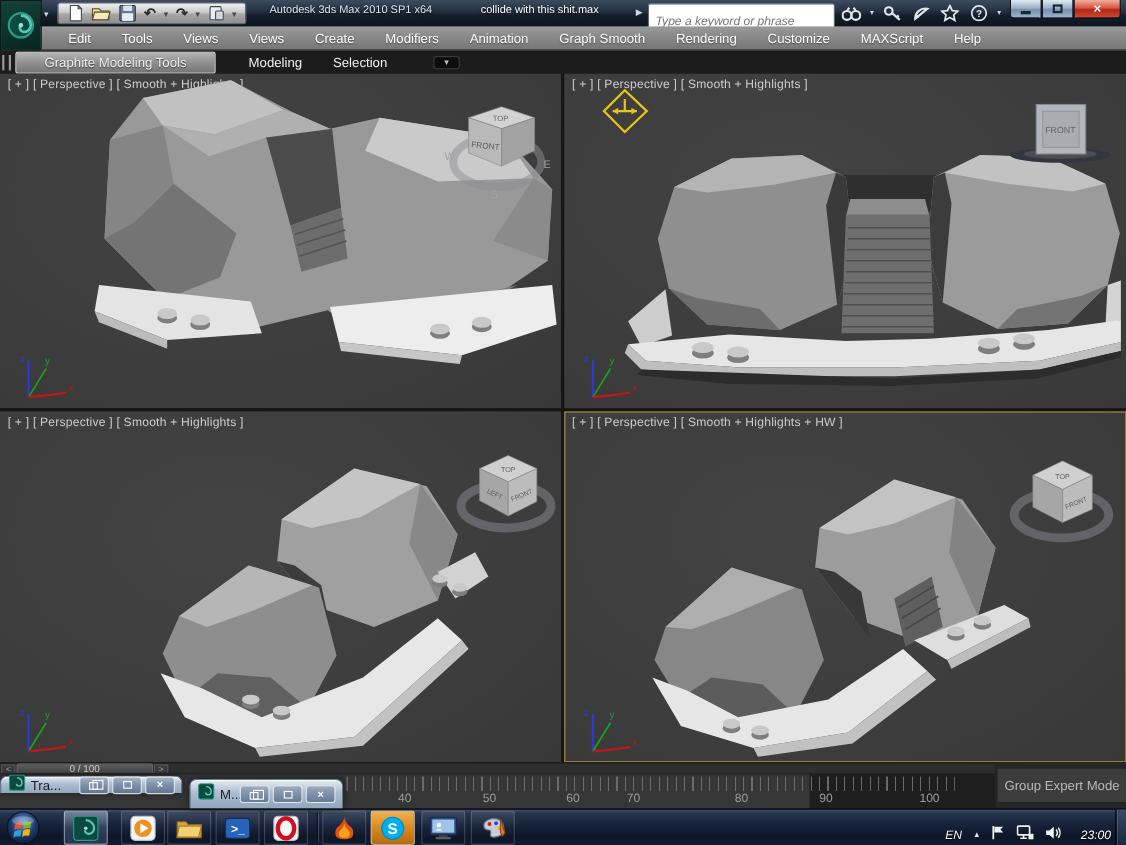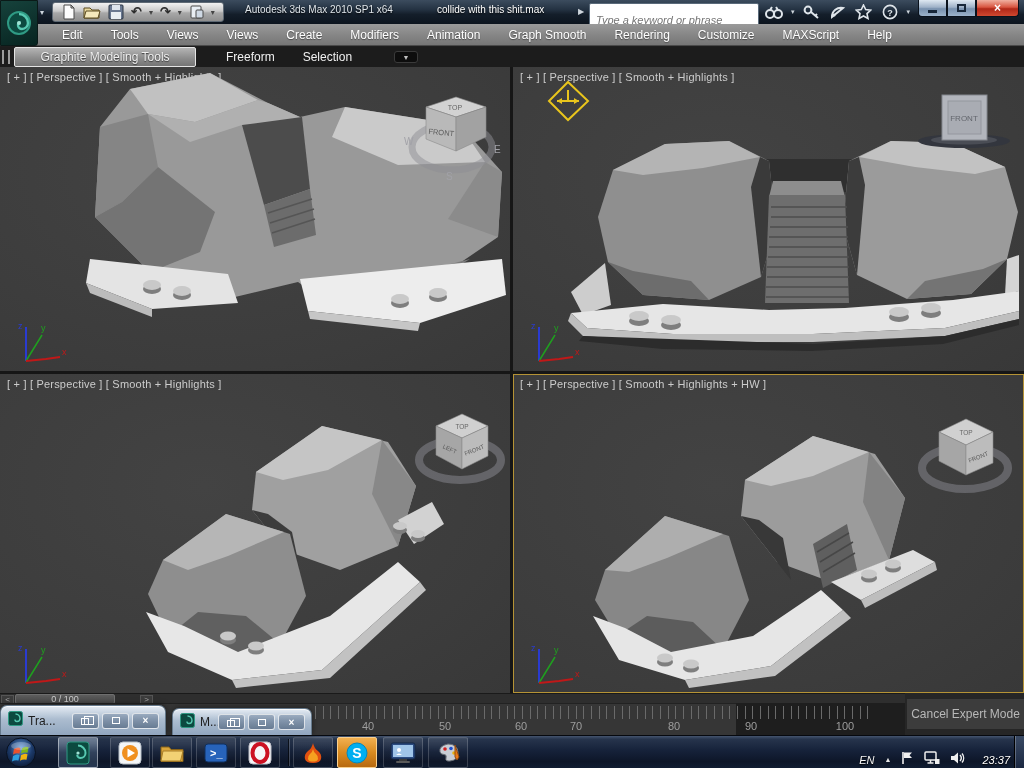--- a/index.html
+++ b/index.html
@@ -83,39 +83,39 @@
   .axis-svg { position:absolute; left:12px; bottom:4px; z-index:3; }
 
   
   .timeslider { position:absolute; left:0; top:693px; width:905px; height:10px;
     background:#2e2e2e; border-top:1px solid #1a1a1a; }
   .ts-btn { position:absolute; top:1px; width:13px; height:9px; background:#3c3c3c;
     color:#aaaaaa; font-size:8px; line-height:8px; text-align:center;
     border:1px solid #555; }
   .ts-prev { left:1px; }
   .ts-next { left:140px; }
-  .ts-thumb { position:absolute; left:15px; top:0; width:100px; height:10px;
+  .ts-thumb { position:absolute; left:15px; top:0; width:124px; height:10px;
     background:linear-gradient(180deg,#5c5c5c,#474747); border:1px solid #6e6e6e;
     border-radius:2px; color:#cccccc; font-size:9px; line-height:9px;
     text-align:center; }
   .trackbar { position:absolute; left:0; top:703px; width:736px; height:32px;
     background:#363636; border-top:1px solid #222; }
   .ticks { position:absolute; left:315px; top:2px; width:553px; height:13px;
     background:repeating-linear-gradient(90deg,#6a6a6a 0,#6a6a6a 1px,
       transparent 1px,transparent 7.67px); }
   .tb-num { position:absolute; top:16px; transform:translateX(-50%);
     font-size:11px; color:#9d9d9d; }
   .expertzone { position:absolute; left:905px; top:693px; width:119px; height:42px;
     background:#262626; }
   .expert-btn { position:absolute; left:2px; top:6px; width:117px; height:30px;
     background:#3c3c3c; color:#b8b8b8; font-size:12px; display:flex;
     align-items:center; justify-content:center; }
 
   
-  .fwin { position:absolute; height:30px; border:1px solid #65798c;
+  .fwin { position:absolute; height:16px; border:1px solid #65798c;
     border-bottom:none; border-radius:7px 7px 0 0;
     background:linear-gradient(180deg,rgba(235,242,250,0.97),rgba(178,196,216,0.95) 45%,rgba(150,172,198,0.95));
     box-shadow:inset 0 1px 0 rgba(255,255,255,0.85), 0 0 6px rgba(0,0,0,0.5);
     display:flex; align-items:center; z-index:20; }
   .fwin1 { left:0px; top:705px; width:166px; }
   .fwin2 { left:172px; top:708px; width:140px; height:27px; }
   .fwin .ficon { margin:0 5px 0 7px; }
   .fwin .ftitle { font-size:12px; color:#1d1d1d; flex:1; white-space:nowrap;
     overflow:hidden; }
   .fbtns { display:flex; gap:3px; margin-right:6px; }
@@ -265,21 +265,21 @@
     <span class="mi">Graph Smooth</span>
     <span class="mi">Rendering</span>
     <span class="mi">Customize</span>
     <span class="mi">MAXScript</span>
     <span class="mi">Help</span>
   </div>
 
   <div class="ribbonrow">
     <div class="rib-handle"></div>
     <div class="ribtab active">Graphite Modeling Tools</div>
-    <div class="ribtab">Freeform</div>
+    <div class="ribtab">Modeling</div>
     <div class="ribtab">Selection</div>
     <div class="rib-drop">▼</div>
   </div>
 
   <div class="viewports">
 
     <div class="vp tl">
       <span class="vp-label">[ + ] [ Perspective ] [ Smooth + Highlights ]</span>
       <svg class="scene" width="510" height="304">
         <polygon fill="#999999" points="95,150 100,60 130,22 210,6 268,36 300,50 345,40 460,58 502,105 498,170 432,215 330,238 298,215 235,230 150,205"></polygon>
@@ -472,21 +472,21 @@
     <div class="ticks"></div>
     <span class="tb-num" style="left:368px">40</span>
     <span class="tb-num" style="left:445px">50</span>
     <span class="tb-num" style="left:521px">60</span>
     <span class="tb-num" style="left:576px">70</span>
     <span class="tb-num" style="left:674px">80</span>
     <span class="tb-num" style="left:751px">90</span>
     <span class="tb-num" style="left:845px">100</span>
   </div>
   <div class="expertzone">
-    <div class="expert-btn">Cancel Expert Mode</div>
+    <div class="expert-btn">Group Expert Mode</div>
   </div>
 
   <div class="fwin fwin1">
     <span class="ficon">
       <svg width="15" height="15">
           <rect x="0.5" y="0.5" width="14" height="14" rx="2" fill="#0c4a40" stroke="#2f9a84"></rect>
           <path d="M7.5,3 a4.5,4.5 0 0 1 4.5,4.5 a3,3 0 0 1 -3,3 a2,2 0 0 1 -2,-2" fill="none" stroke="#57c9b2" stroke-width="1.4"></path>
         </svg>
     </span>
     <span class="ftitle">Tra...</span>
@@ -614,18 +614,18 @@
           </svg></span>
       <span><svg width="16" height="14">
             <rect x="1" y="1" width="11" height="8" rx="1" fill="none" stroke="#f0f0f0" stroke-width="1.5"></rect>
             <path d="M6.5,9 v2.5 M3.5,12 h6" stroke="#f0f0f0" stroke-width="1.5"></path>
             <rect x="11" y="8" width="4.5" height="5" fill="#f0f0f0"></rect>
           </svg></span>
       <span><svg width="16" height="14">
             <polygon points="1,5 4,5 8,1.5 8,12.5 4,9 1,9" fill="#f0f0f0"></polygon>
             <path d="M10,4 a4.5,4.5 0 0 1 0,6 M12,2.5 a7,7 0 0 1 0,9" fill="none" stroke="#f0f0f0" stroke-width="1.4"></path>
           </svg></span>
-      <span class="clock">23:37</span>
+      <span class="clock">23:00</span>
     </div>
     <div class="showdesk"></div>
   </div>
 
 </div>
 
 </body></html>

